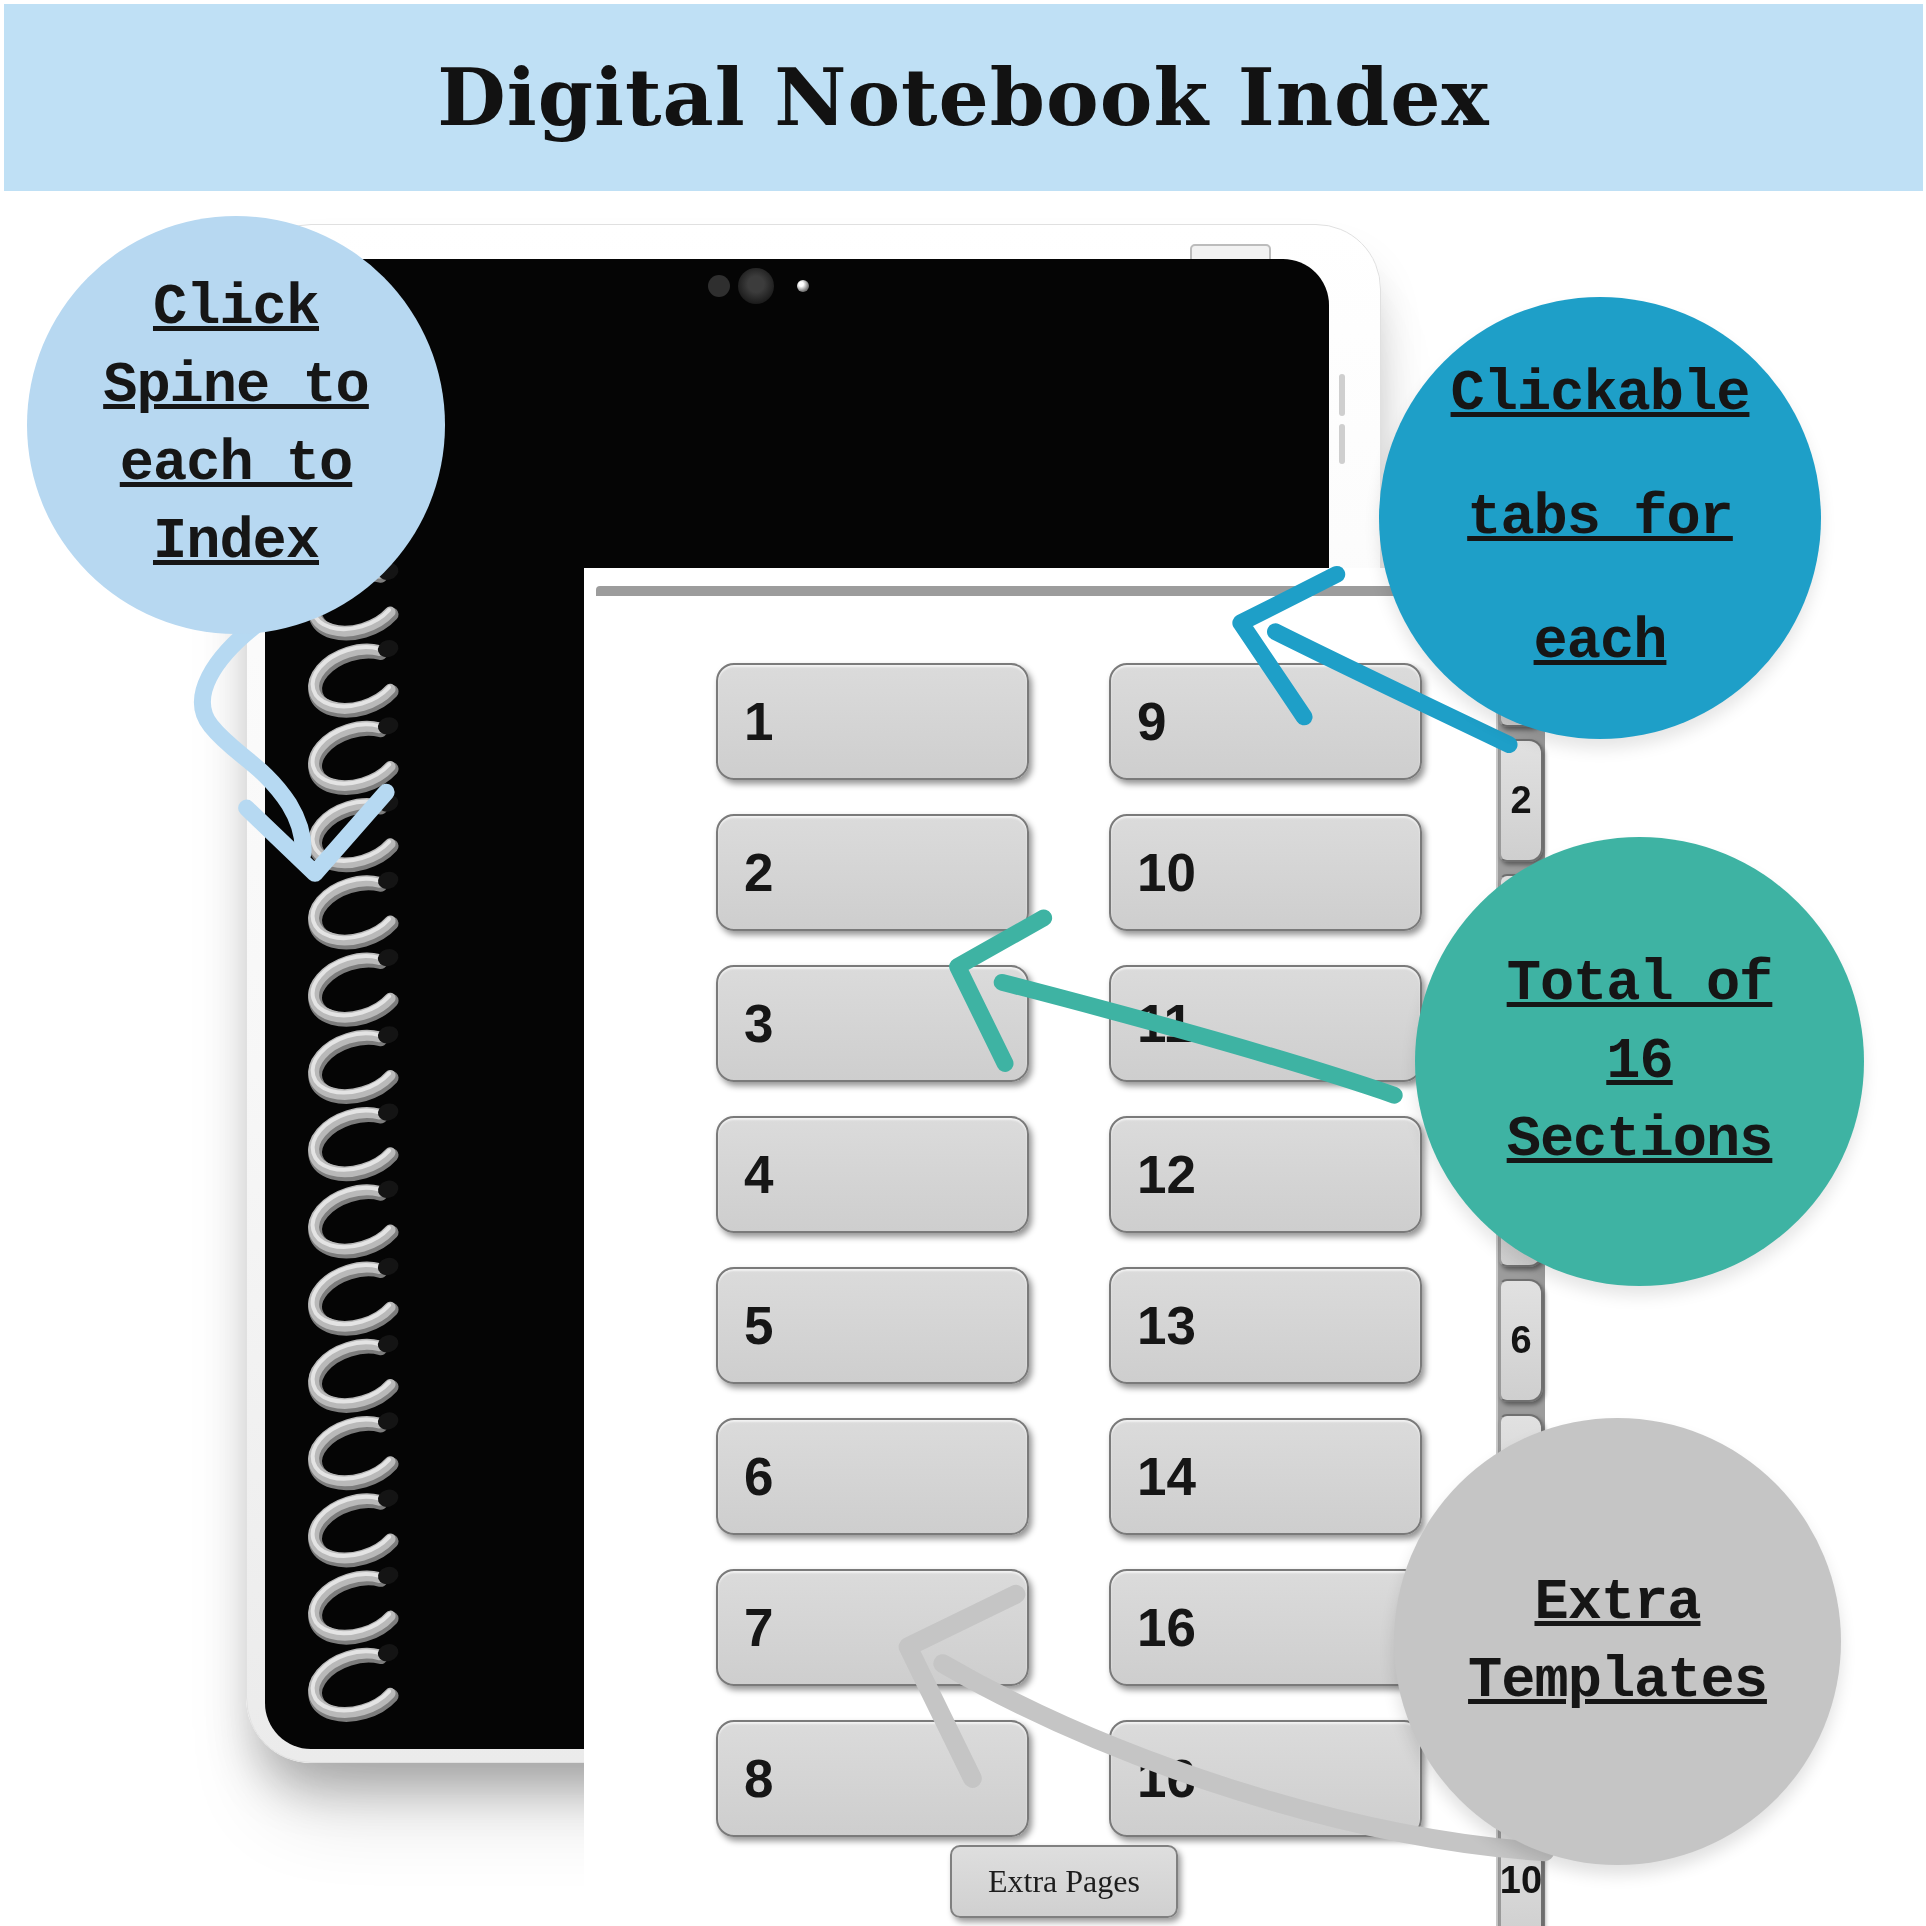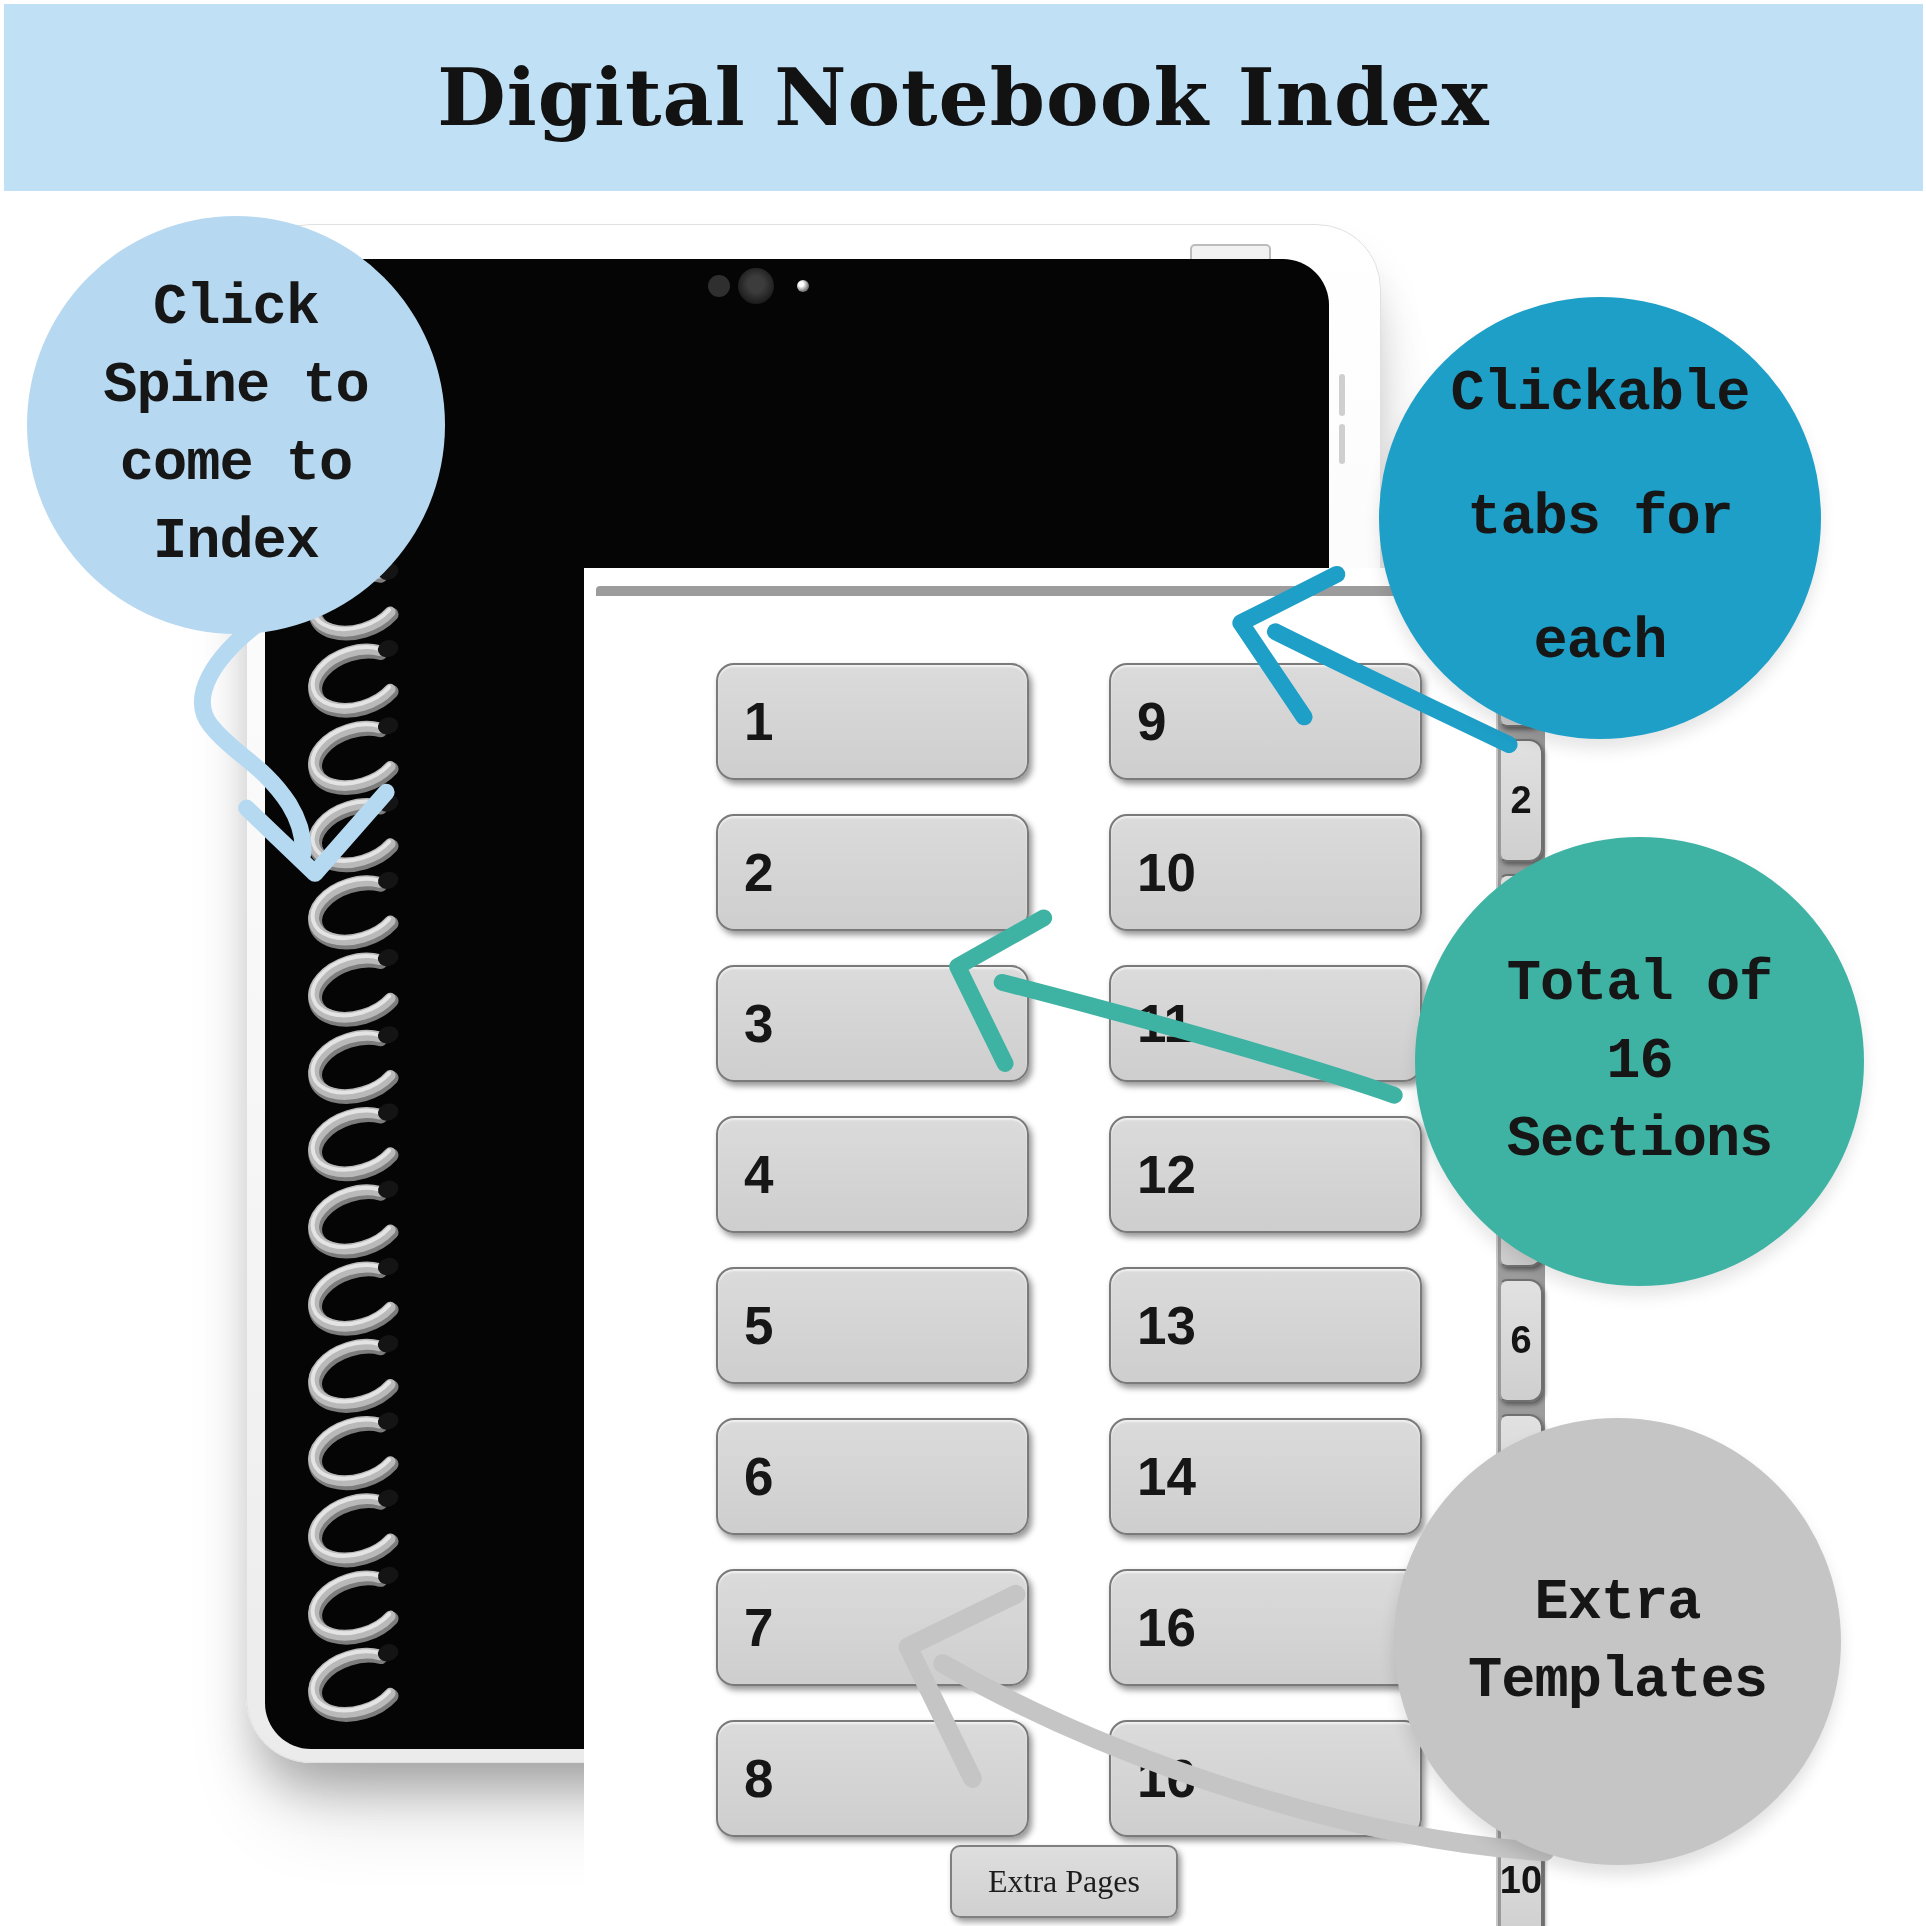--- a/index.html
+++ b/index.html
@@ -50,21 +50,21 @@
 
   
   svg.overlay{position:absolute;left:0;top:0;width:1927px;height:1927px;pointer-events:none;}
   .rings{z-index:6;}
   .arrows{z-index:7;}
   .arrows g{fill:none;stroke-linecap:round;stroke-linejoin:round;}
 
   
   .callout{position:absolute;border-radius:50%;display:flex;flex-direction:column;align-items:center;justify-content:center;
            text-align:center;z-index:8;color:#161616;
-           font-family:"Liberation Mono",monospace;font-weight:700;font-size:57px;line-height:78px;letter-spacing:-1px;}
+           font-family:"Liberation Mono",monospace;font-weight:700;font-size:57px;line-height:78px;letter-spacing:-1px;text-decoration:underline;}
   .callout.c-spine{left:27px;top:216px;width:418px;height:418px;}
   .callout.c-tabs{left:1379px;top:297px;width:442px;height:442px;box-shadow:0 10px 16px rgba(0,0,0,.10);gap:46px;}
   .callout.c-sections{left:1415px;top:837px;width:449px;height:449px;box-shadow:0 10px 16px rgba(0,0,0,.10);}
   .callout.c-templates{left:1394px;top:1418px;width:447px;height:447px;box-shadow:0 10px 16px rgba(0,0,0,.12);}
 </style>
 </head>
 <body>
 
 <div class="canvas">
 
@@ -298,21 +298,21 @@
     </g>
     <g stroke-width="19" style="stroke: rgb(197, 197, 197);">
       <path d="M 1560 1870 C 1370 1858 1128 1782 952 1680"></path>
       <path d="M 1026 1610 L 917 1663 L 982 1796"></path>
     </g>
   </svg>
 
   <div class="callout c-spine" style="background-color: rgb(183, 216, 241);">
       <div>Click</div>
       <div>Spine to</div>
-      <div>come to</div>
+      <div>each to</div>
       <div>Index</div>
     </div>
 
   <div class="callout c-tabs" style="background-color: rgb(30, 159, 200);">
       <div>Clickable</div>
       <div>tabs for</div>
       <div>each</div>
     </div>
 
   <div class="callout c-sections" style="background-color: rgb(62, 179, 163);">

